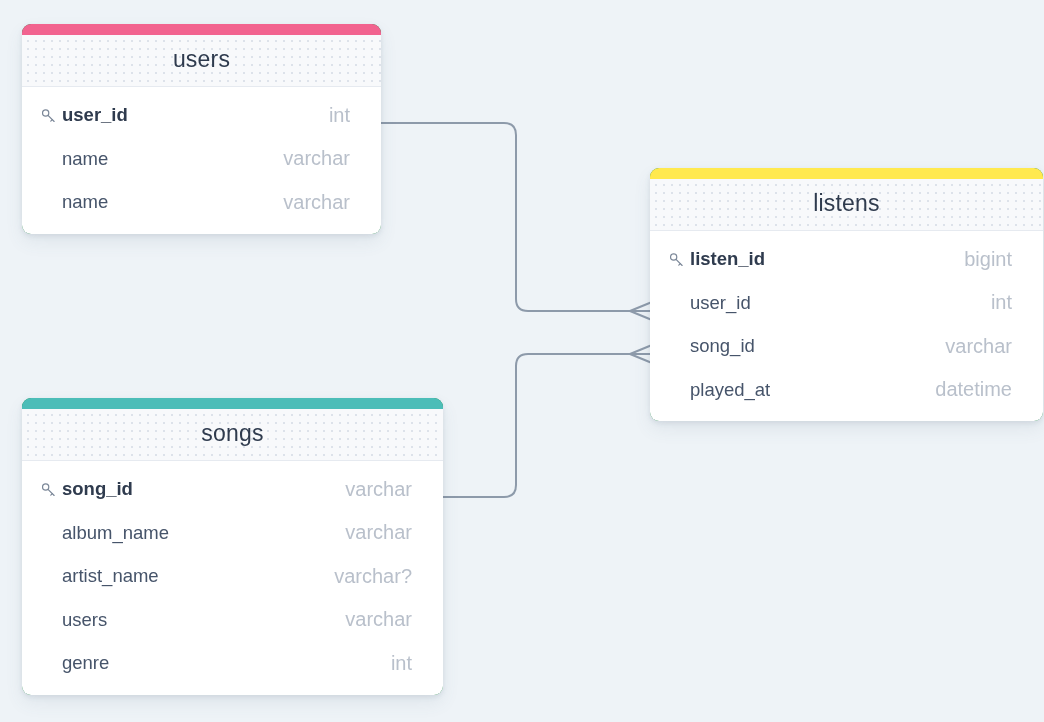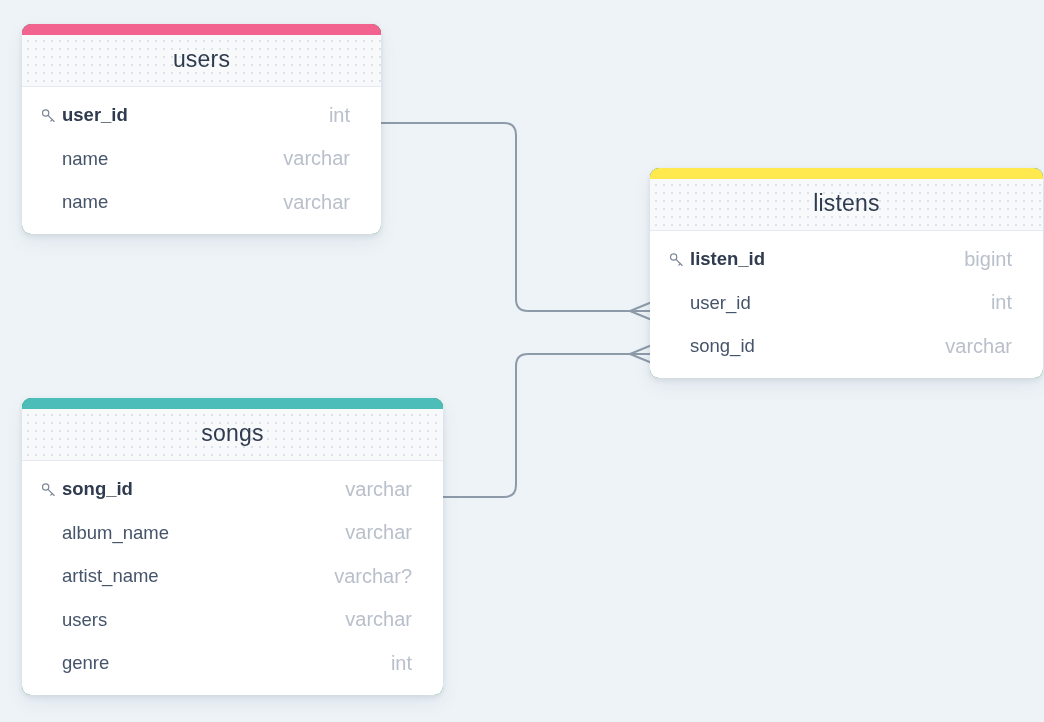--- a/index.html
+++ b/index.html
@@ -228,16 +228,21 @@
       <div class="field-row">
         <span class="field-key"></span>
         <span class="field-name">user_id</span>
         <span class="field-type">int</span>
       </div>
       <div class="field-row">
         <span class="field-key"></span>
         <span class="field-name">song_id</span>
         <span class="field-type">varchar</span>
       </div>
+      <div class="field-row">
+        <span class="field-key"></span>
+        <span class="field-name">played_at</span>
+        <span class="field-type">datetime</span>
+      </div>
     </div>
   </div>
 
 </div>
 
 </body></html>

